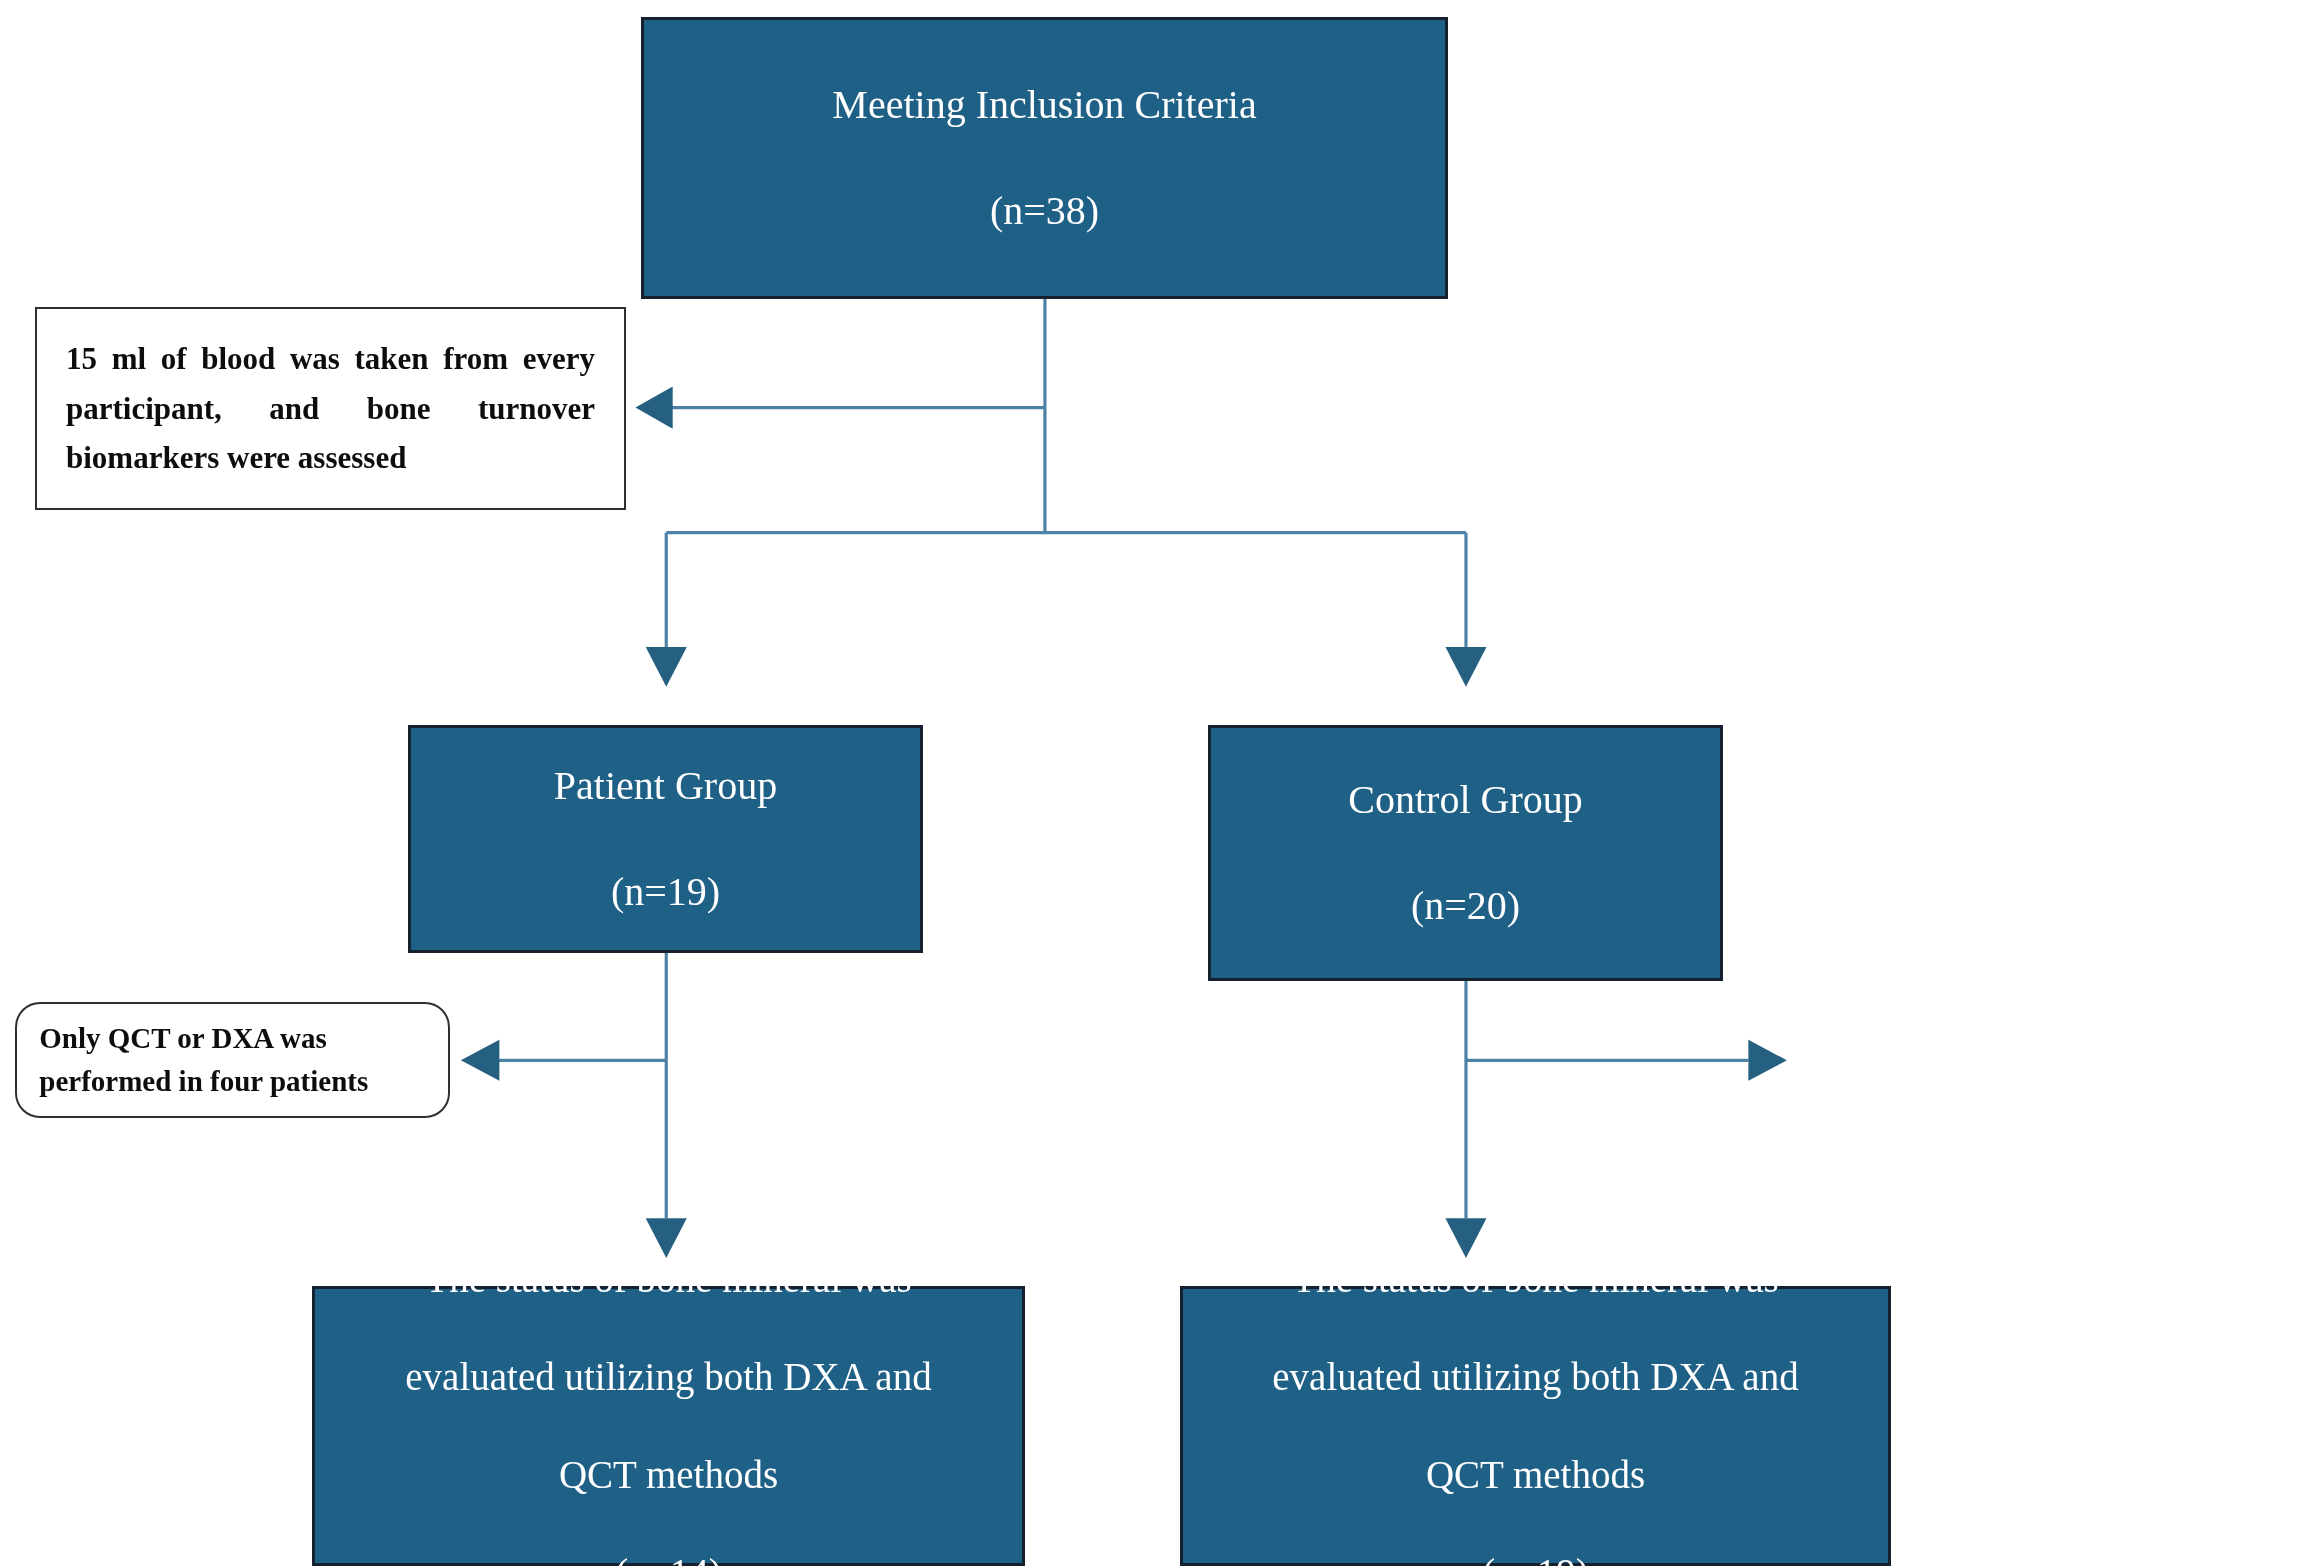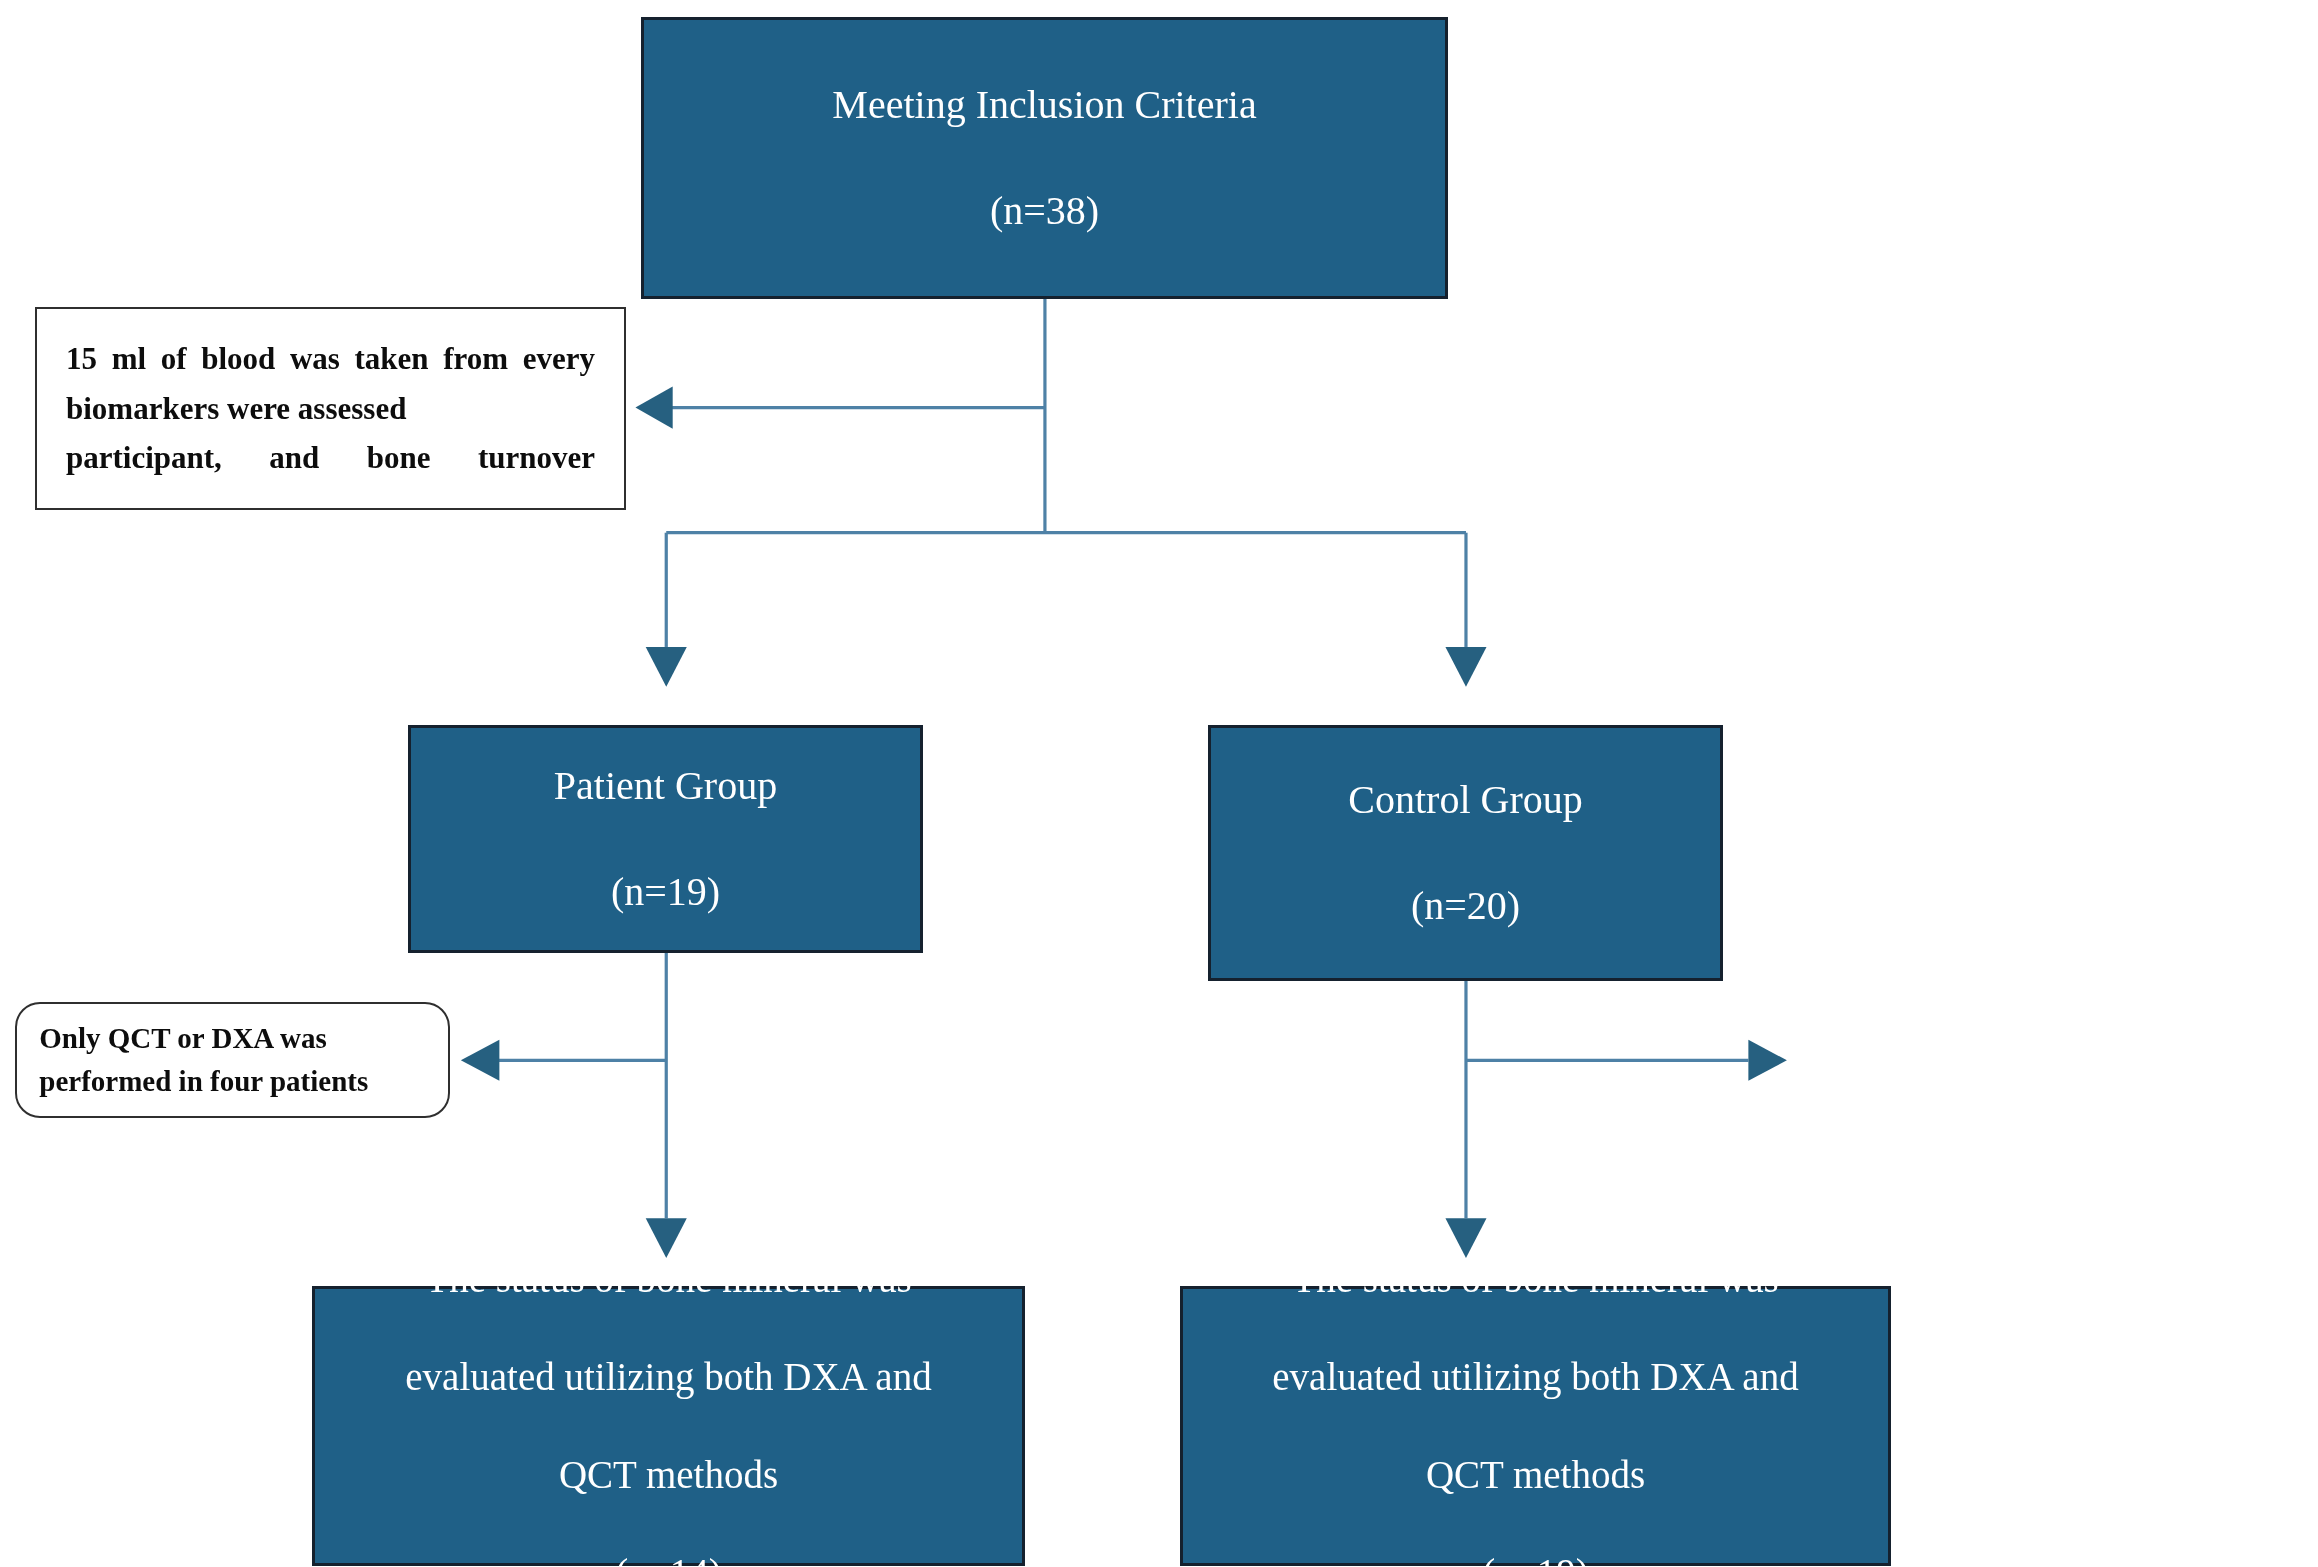--- a/index.html
+++ b/index.html
@@ -89,22 +89,22 @@
     <polygon class="flow-arrow" points="2784,1652 2724,1620 2724,1684"></polygon>
   </svg>
 
   <div class="box teal node-main" id="box-inclusion">
     <span class="ln">Meeting Inclusion Criteria</span>
     <span class="ln">(n=38)</span>
   </div>
 
   <div class="box note note-blood" id="box-blood-note">
     <span class="ln just">15 ml of blood was taken from every</span>
+    <span class="ln just">participant, and bone turnover</span>
     <span class="ln">biomarkers were assessed</span>
-    <span class="ln just">participant, and bone turnover</span>
   </div>
 
   <div class="box teal node-main" id="box-patient">
     <span class="ln">Patient Group</span>
     <span class="ln">(n=19)</span>
   </div>
 
   <div class="box teal node-main" id="box-control">
     <span class="ln">Control Group</span>
     <span class="ln">(n=20)</span>

